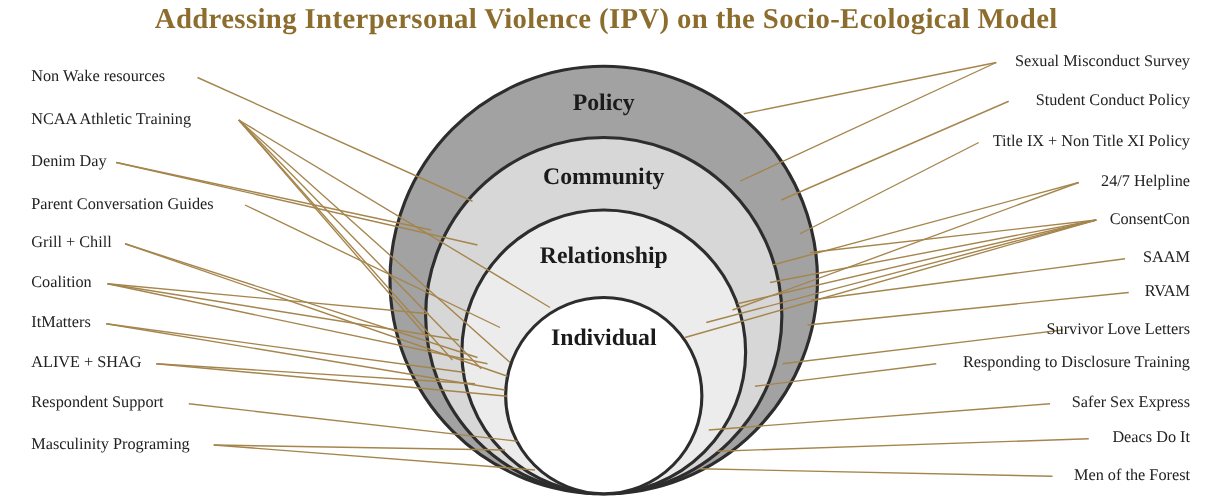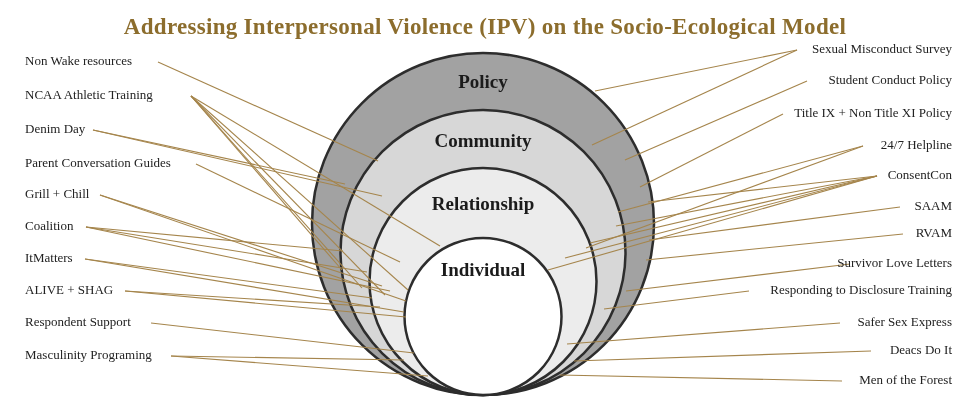--- a/index.html
+++ b/index.html
@@ -7,21 +7,21 @@
     position: relative;
     width: 970px;
     height: 400px;
     background: #ffffff;
     overflow: hidden;
     font-family: "Liberation Serif", "DejaVu Serif", serif;
   }
   .page-title {
     position: absolute;
     top: 2px; left: 0; right: 0;
-    margin: 12px;
+    margin: 0;
     text-align: center;
     font-size: 23px;
     font-weight: 700;
     letter-spacing: 0.3px;
     font-family: "Liberation Serif", "DejaVu Serif", serif;
   }
   svg { position: absolute; top: 0; left: 0; }
   text.side-label {
     font-family: "Liberation Serif", "DejaVu Serif", serif;
     font-size: 13px;

